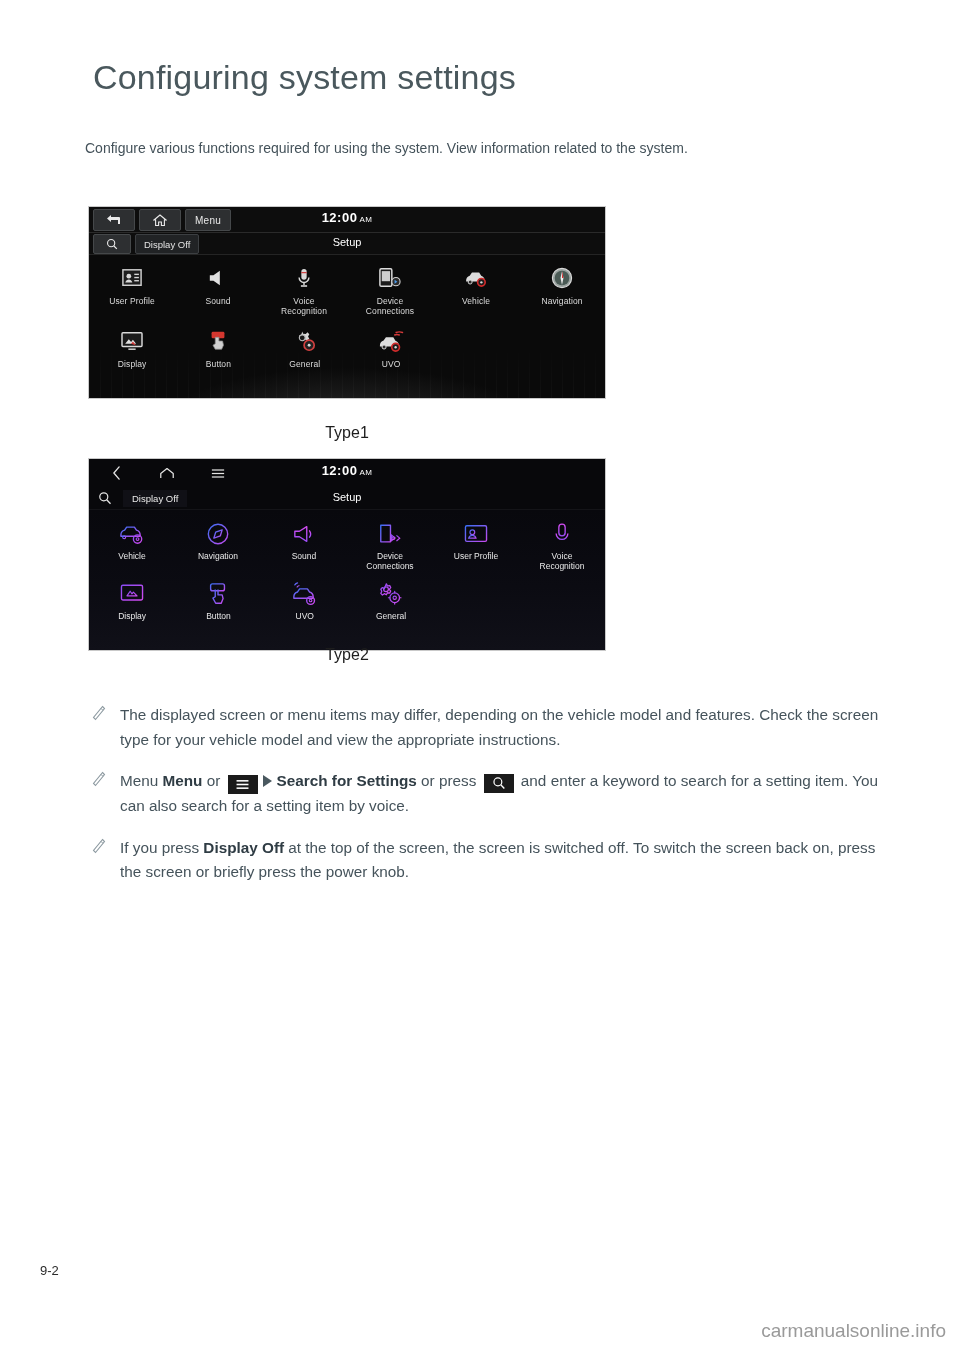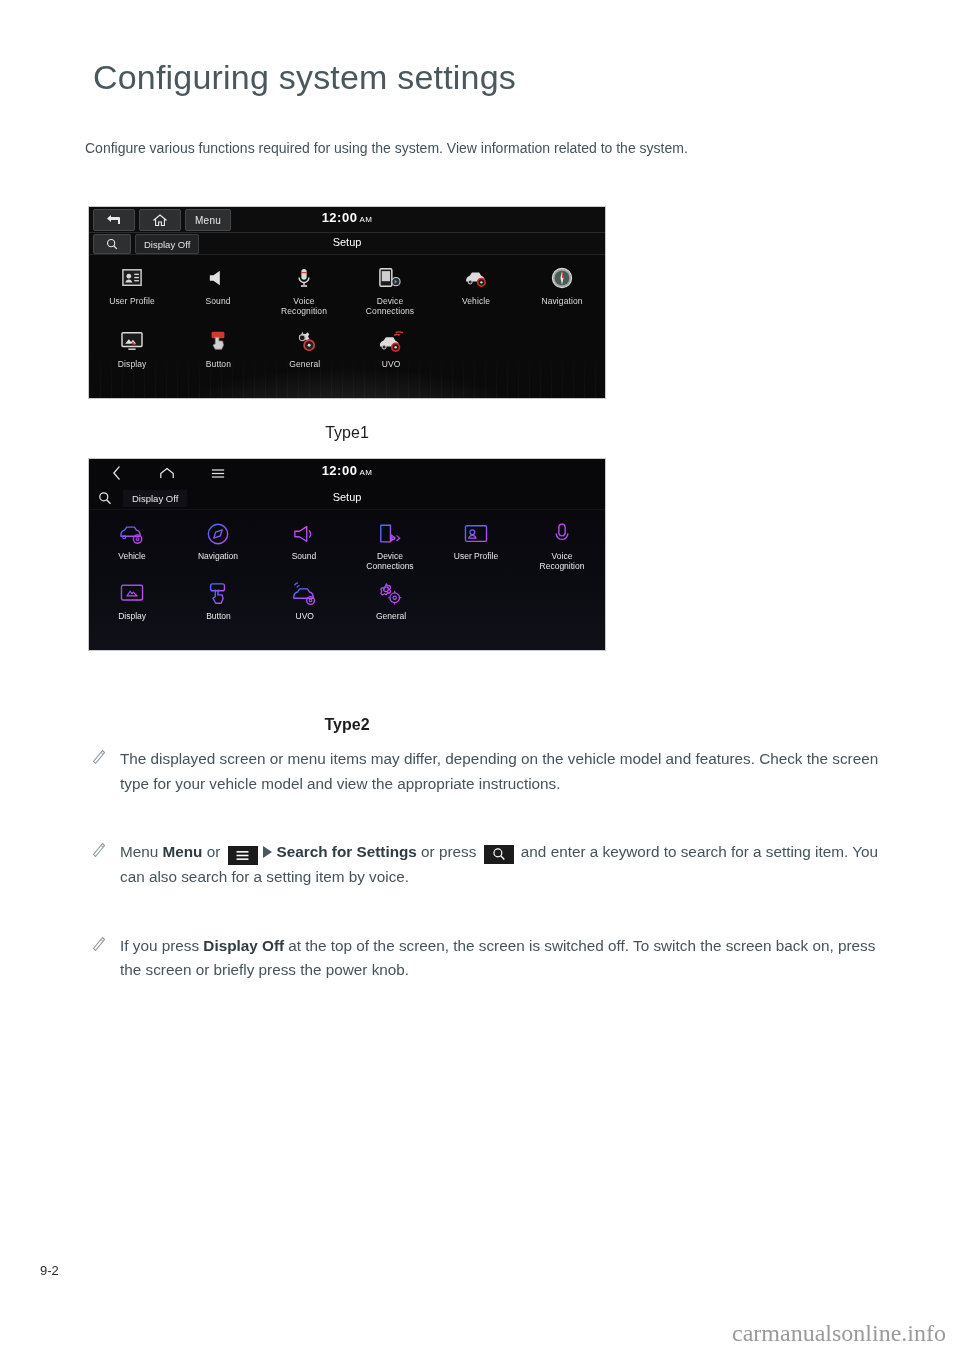--- a/index.html
+++ b/index.html
@@ -165,31 +165,31 @@
   
   .caption{
     position:absolute;
     left:88px; width:518px;
     text-align:center;
     font-size:16px;
     color:#1d1d1d;
     margin-top:14px;
   }
   .caption.c1{ top:410px; }
-  .caption.c2{ top:702px;font-weight:bold; }
+  .caption.c2{ top:632px; }
 
   
   .notes{ position:absolute; left:85px; top:703px; width:800px; }
   .note{ position:relative; padding-left:35px; margin-bottom:17px; }
   .note-icon{
     position:absolute; left:5px; top:2px;
     width:16px; height:16px;
   }
   .note-text{
-    font-size:15.3px; line-height:24.5px; color:#45535b;margin-top:44px;
+    font-size:15.3px; line-height:24.5px; color:#45535b;
   }
   .note-text b{ color:#2f3c44; font-weight:700; }
 
   .inline-box{
     display:inline-flex; align-items:center; justify-content:center;
     width:30px; height:19px;
     background:#1b1b1b;
     vertical-align:-4px;
     margin:0 3px;
   }
@@ -203,22 +203,22 @@
     margin:0 5px 0 2px;
   }
 
   
   .page-no{
     position:absolute; left:40px; top:1263px;
     font-size:13px; color:#2b2b2b;
   }
   .wm{
     position:absolute; right:14px; top:1320px;
-    font-size:24px; color:#9a9a9a;
-    font-family:Liberation Serif, serif;
+    font-size:19px; color:#9a9a9a;
+    font-family:Liberation Sans, sans-serif;
   }
 </style>
 </head>
 <body>
 
 <div class="page-title">Configuring system settings</div>
 <div class="intro">Configure various functions required for using the system. View information related to the system.</div>
 
 <div class="hu type1">
 

